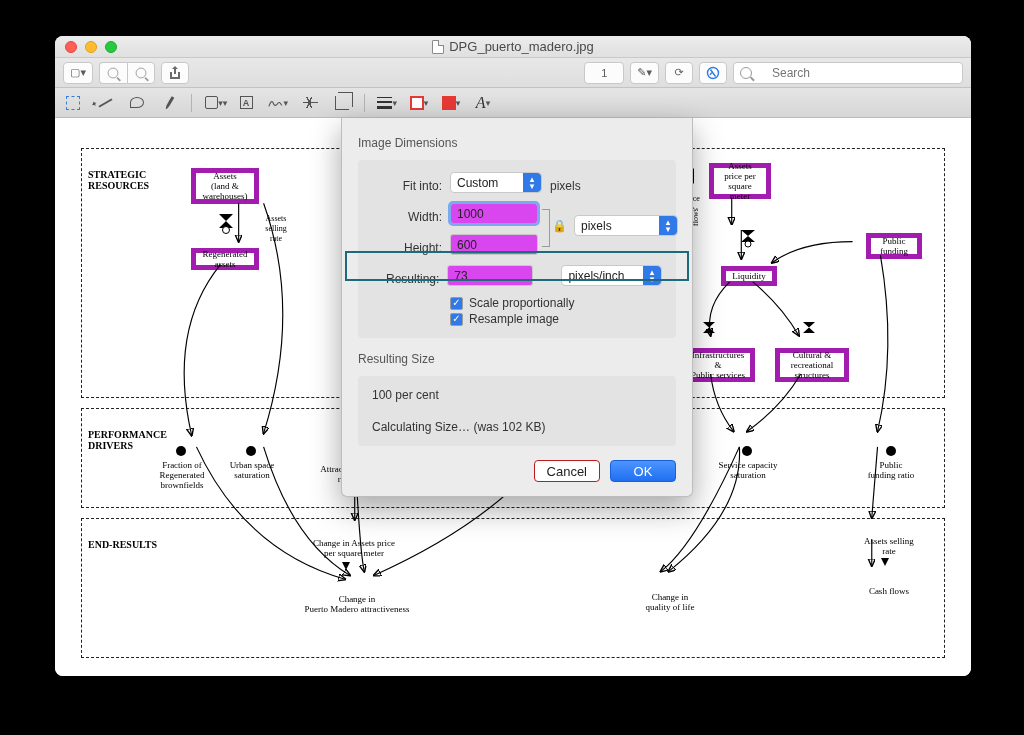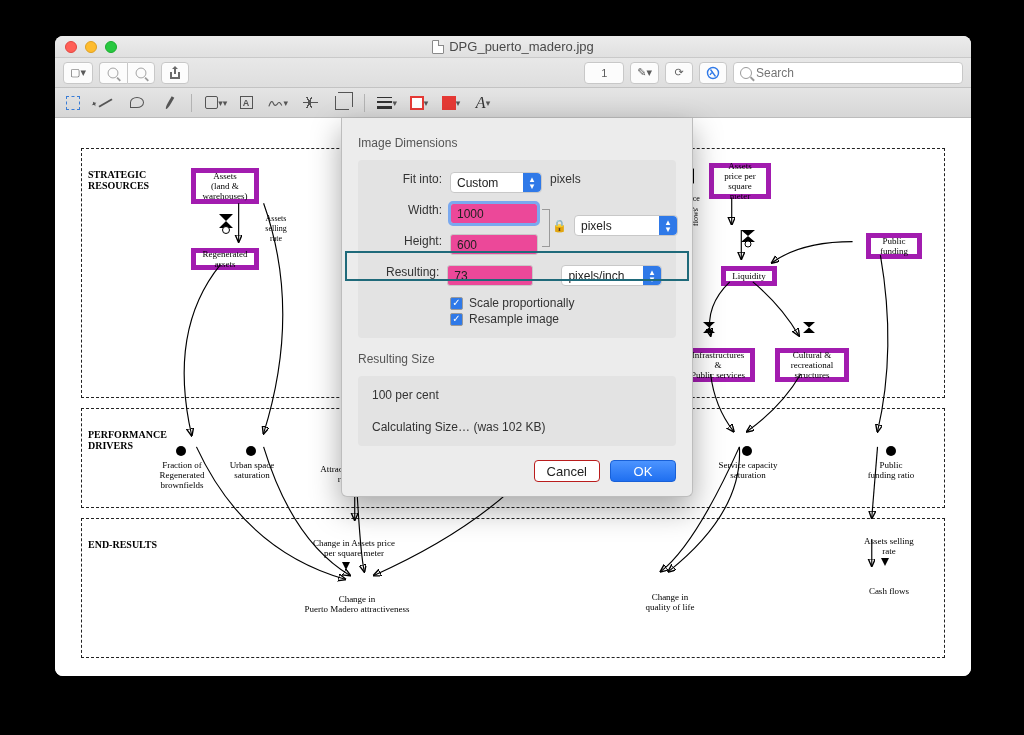--- a/index.html
+++ b/index.html
@@ -68,21 +68,21 @@
     padding: 0 6px; color: #5a5a5a; font-size: 11px;
     box-shadow: 0 1px 0 rgba(255,255,255,.6) inset;
   }
   .tbtn.seg-l { border-radius: 4px 0 0 4px; border-right: none; }
   .tbtn.seg-r { border-radius: 0 4px 4px 0; }
   .spacer { flex: 1; }
   .search {
     height: 22px; width: 230px;
     border: 1px solid #c8c8c8; border-radius: 4px;
     background: #fff; display: flex; align-items: center;
-    color: #a0a0a0; padding: 10px 6px; gap: 4px;
+    color: #a0a0a0; padding: 10px 6px; gap: 20px;
   }
   .mag { width:12px; height:12px; border:1.5px solid #9a9a9a; border-radius:50%; position:relative; }
   .mag::after { content:""; position:absolute; width:5px; height:1.5px; background:#9a9a9a; right:-4px; bottom:-2px; transform:rotate(45deg); }
   .search input { border:none; outline:none; flex:1; font-size:12px; color:#333; }
   
   .toolbar2 {
     height: 30px;
     background: linear-gradient(#e5e5e5, #d6d6d6);
     border-bottom: 1px solid #bcbcbc;
     display: flex; align-items: center; padding: 0 8px; gap: 12px;
@@ -158,35 +158,35 @@
     border-radius:0 0 6px 6px;
     box-shadow:0 12px 30px rgba(0,0,0,.35);
     padding:18px 16px 14px 16px;
     font-size:12px; color:#333;
   }
   .dlg-section-title { font-size:12px; color:#555; margin-bottom:10px; }
   .dlg-body {
     background:#e3e3e3; border-radius:4px;
     padding:12px 14px 12px 14px; margin-bottom:14px;
   }
-  .frow { display:flex; align-items:flex-start; margin-bottom:10px; }
+  .frow { display:flex; align-items:flex-end; margin-bottom:10px; }
   .flab { width:78px; text-align:right; padding-right:8px; color:#333; }
   .sel {
     height:21px; background:#fff; border:1px solid #c8c8c8;
     border-radius:4px; padding:0 6px; display:flex; align-items:center;
     font-size:12px; color:#222; position:relative;
   }
   .sel .end {
     position:absolute; right:0; top:0; bottom:0; width:18px;
     background:#2f79e8; border-radius:0 4px 4px 0;
     display:flex;align-items:center;justify-content:center;
     color:#fff; font-size:9px; line-height:7px;
   }
   .fld {
-    height:21px; background:#ec4899; border:1px solid #c8c8c8; border-radius:3px;
+    height:21px; background:#d946ef; border:1px solid #c8c8c8; border-radius:3px;
     padding:0 6px; font-size:12px; color:#222; display:flex; align-items:center;
   }
   .fld.focused { outline:3px solid #7aa9ef; outline-offset:-1px; }
   .bracket {
     position:absolute; border-right:1px solid #9a9a9a;
     border-top:1px solid #9a9a9a; border-bottom:1px solid #9a9a9a;
     width:8px;
   }
   .hlrow {
     position:absolute; left:290px; top:215px;

